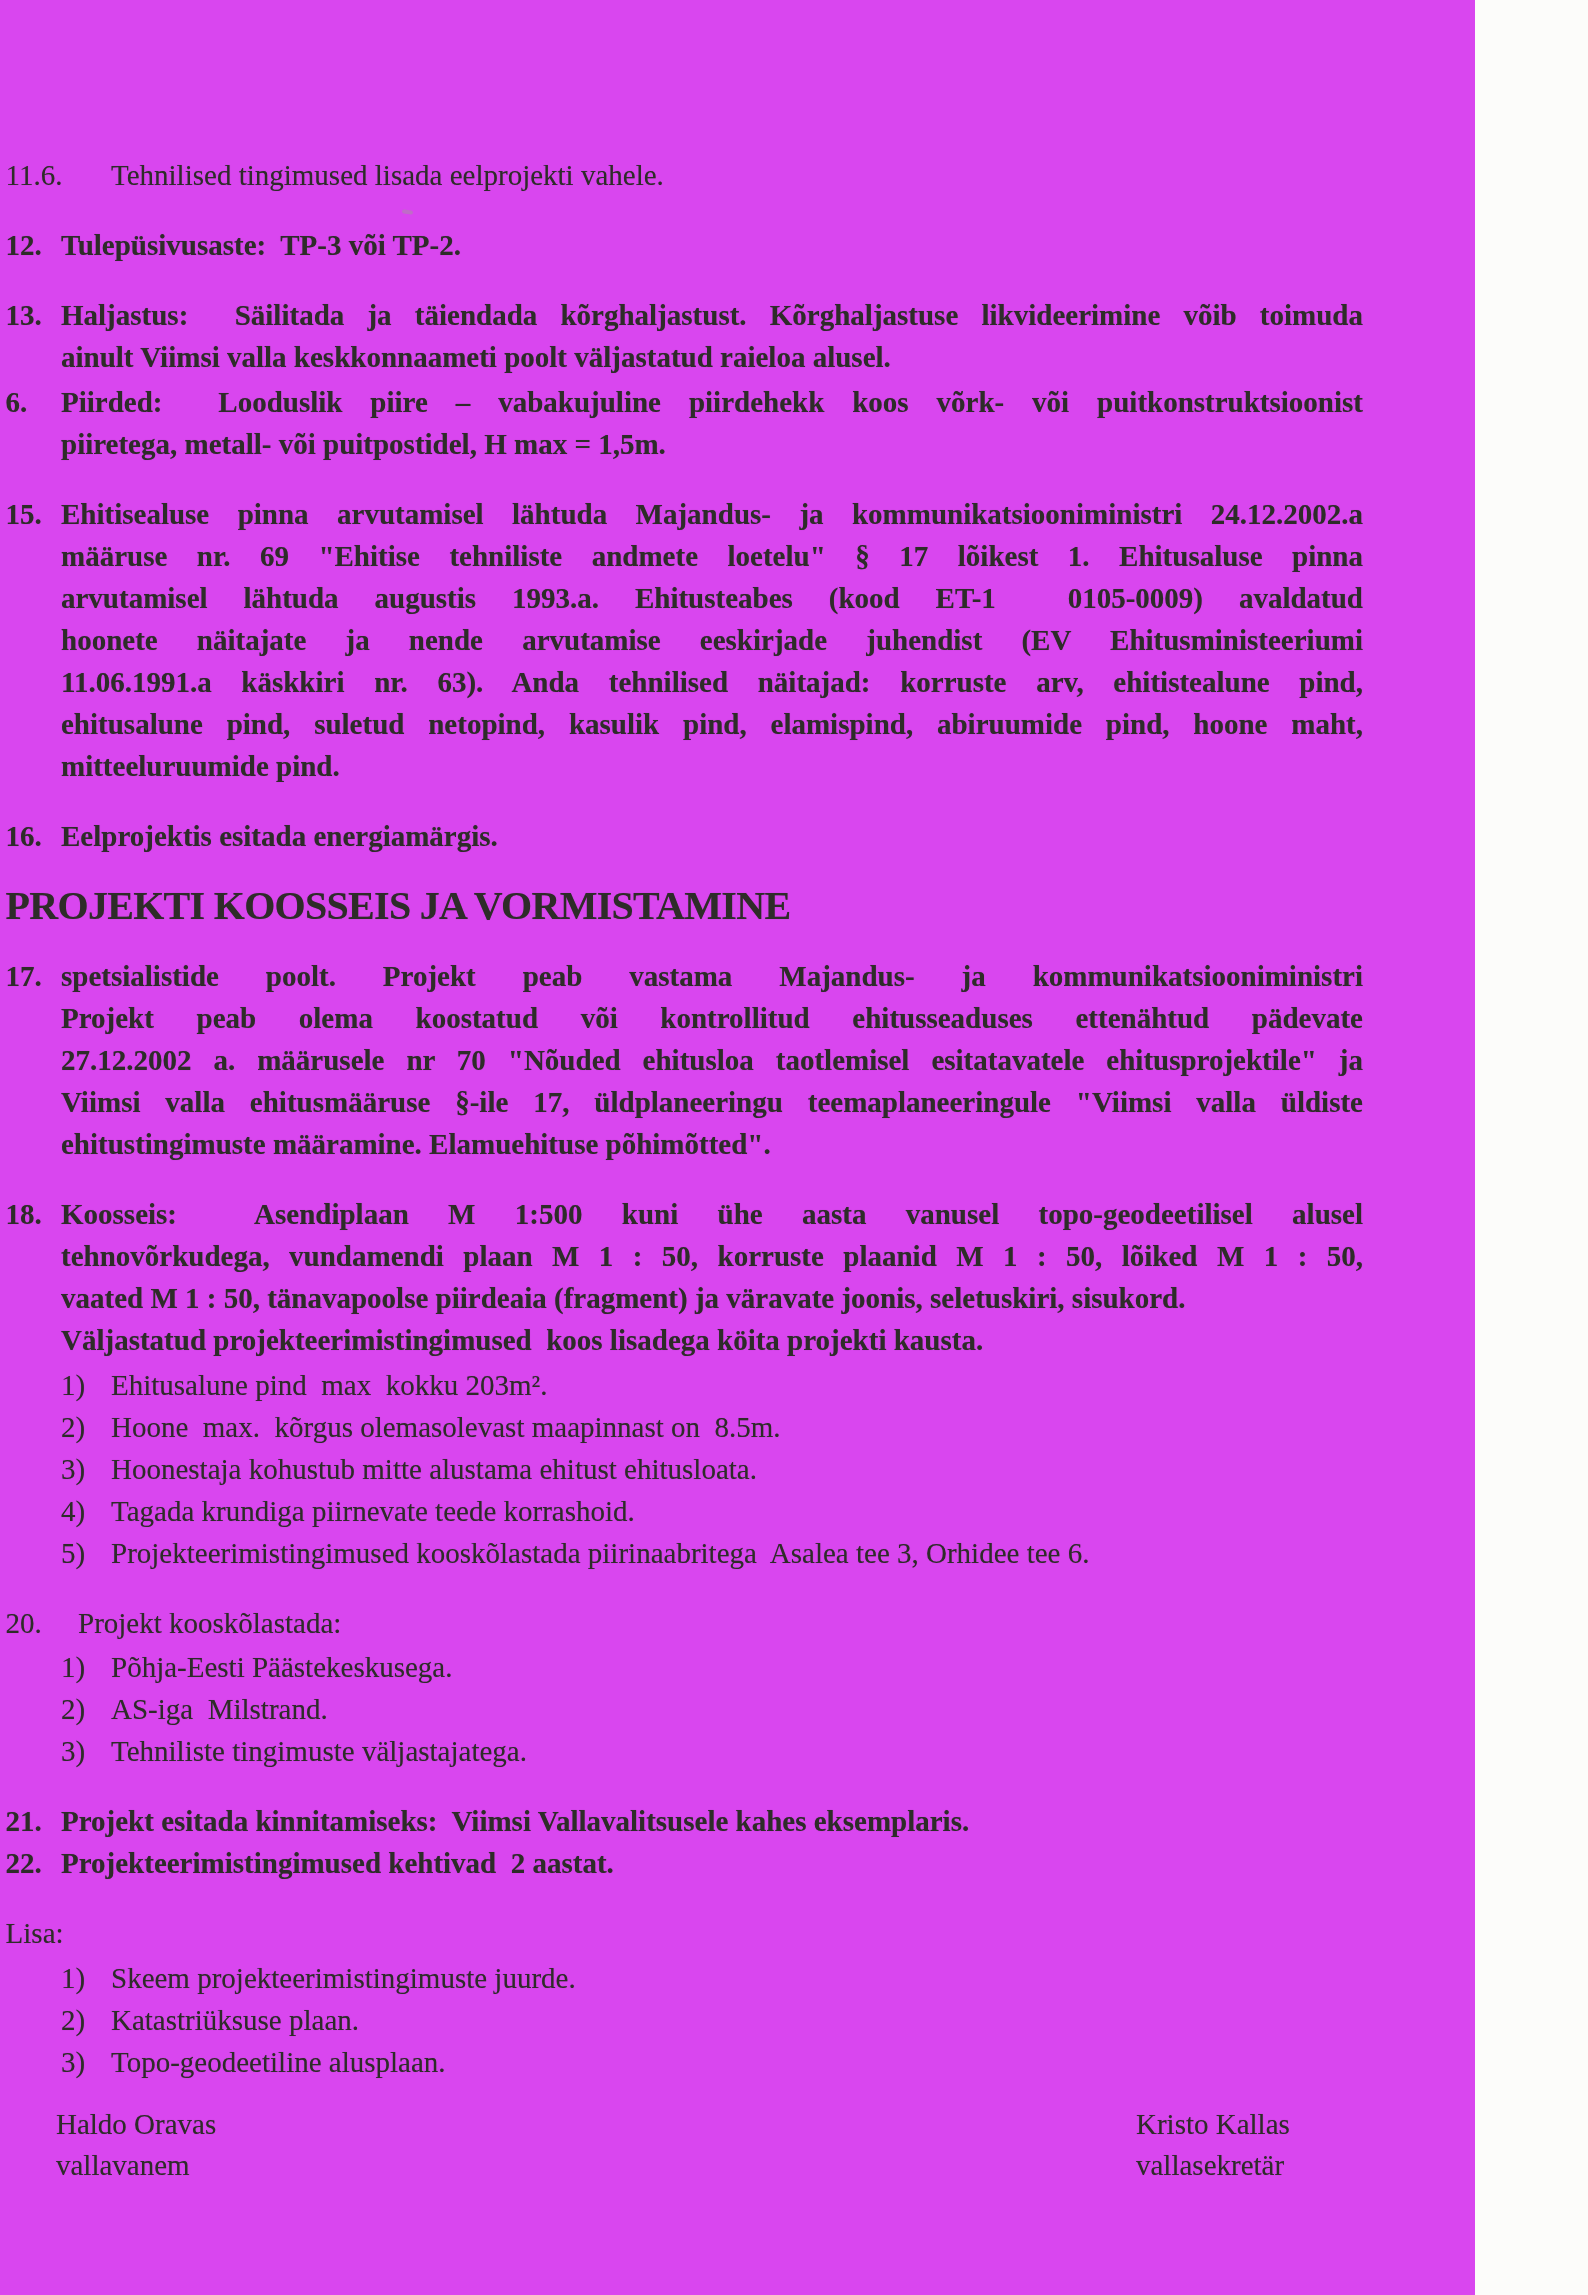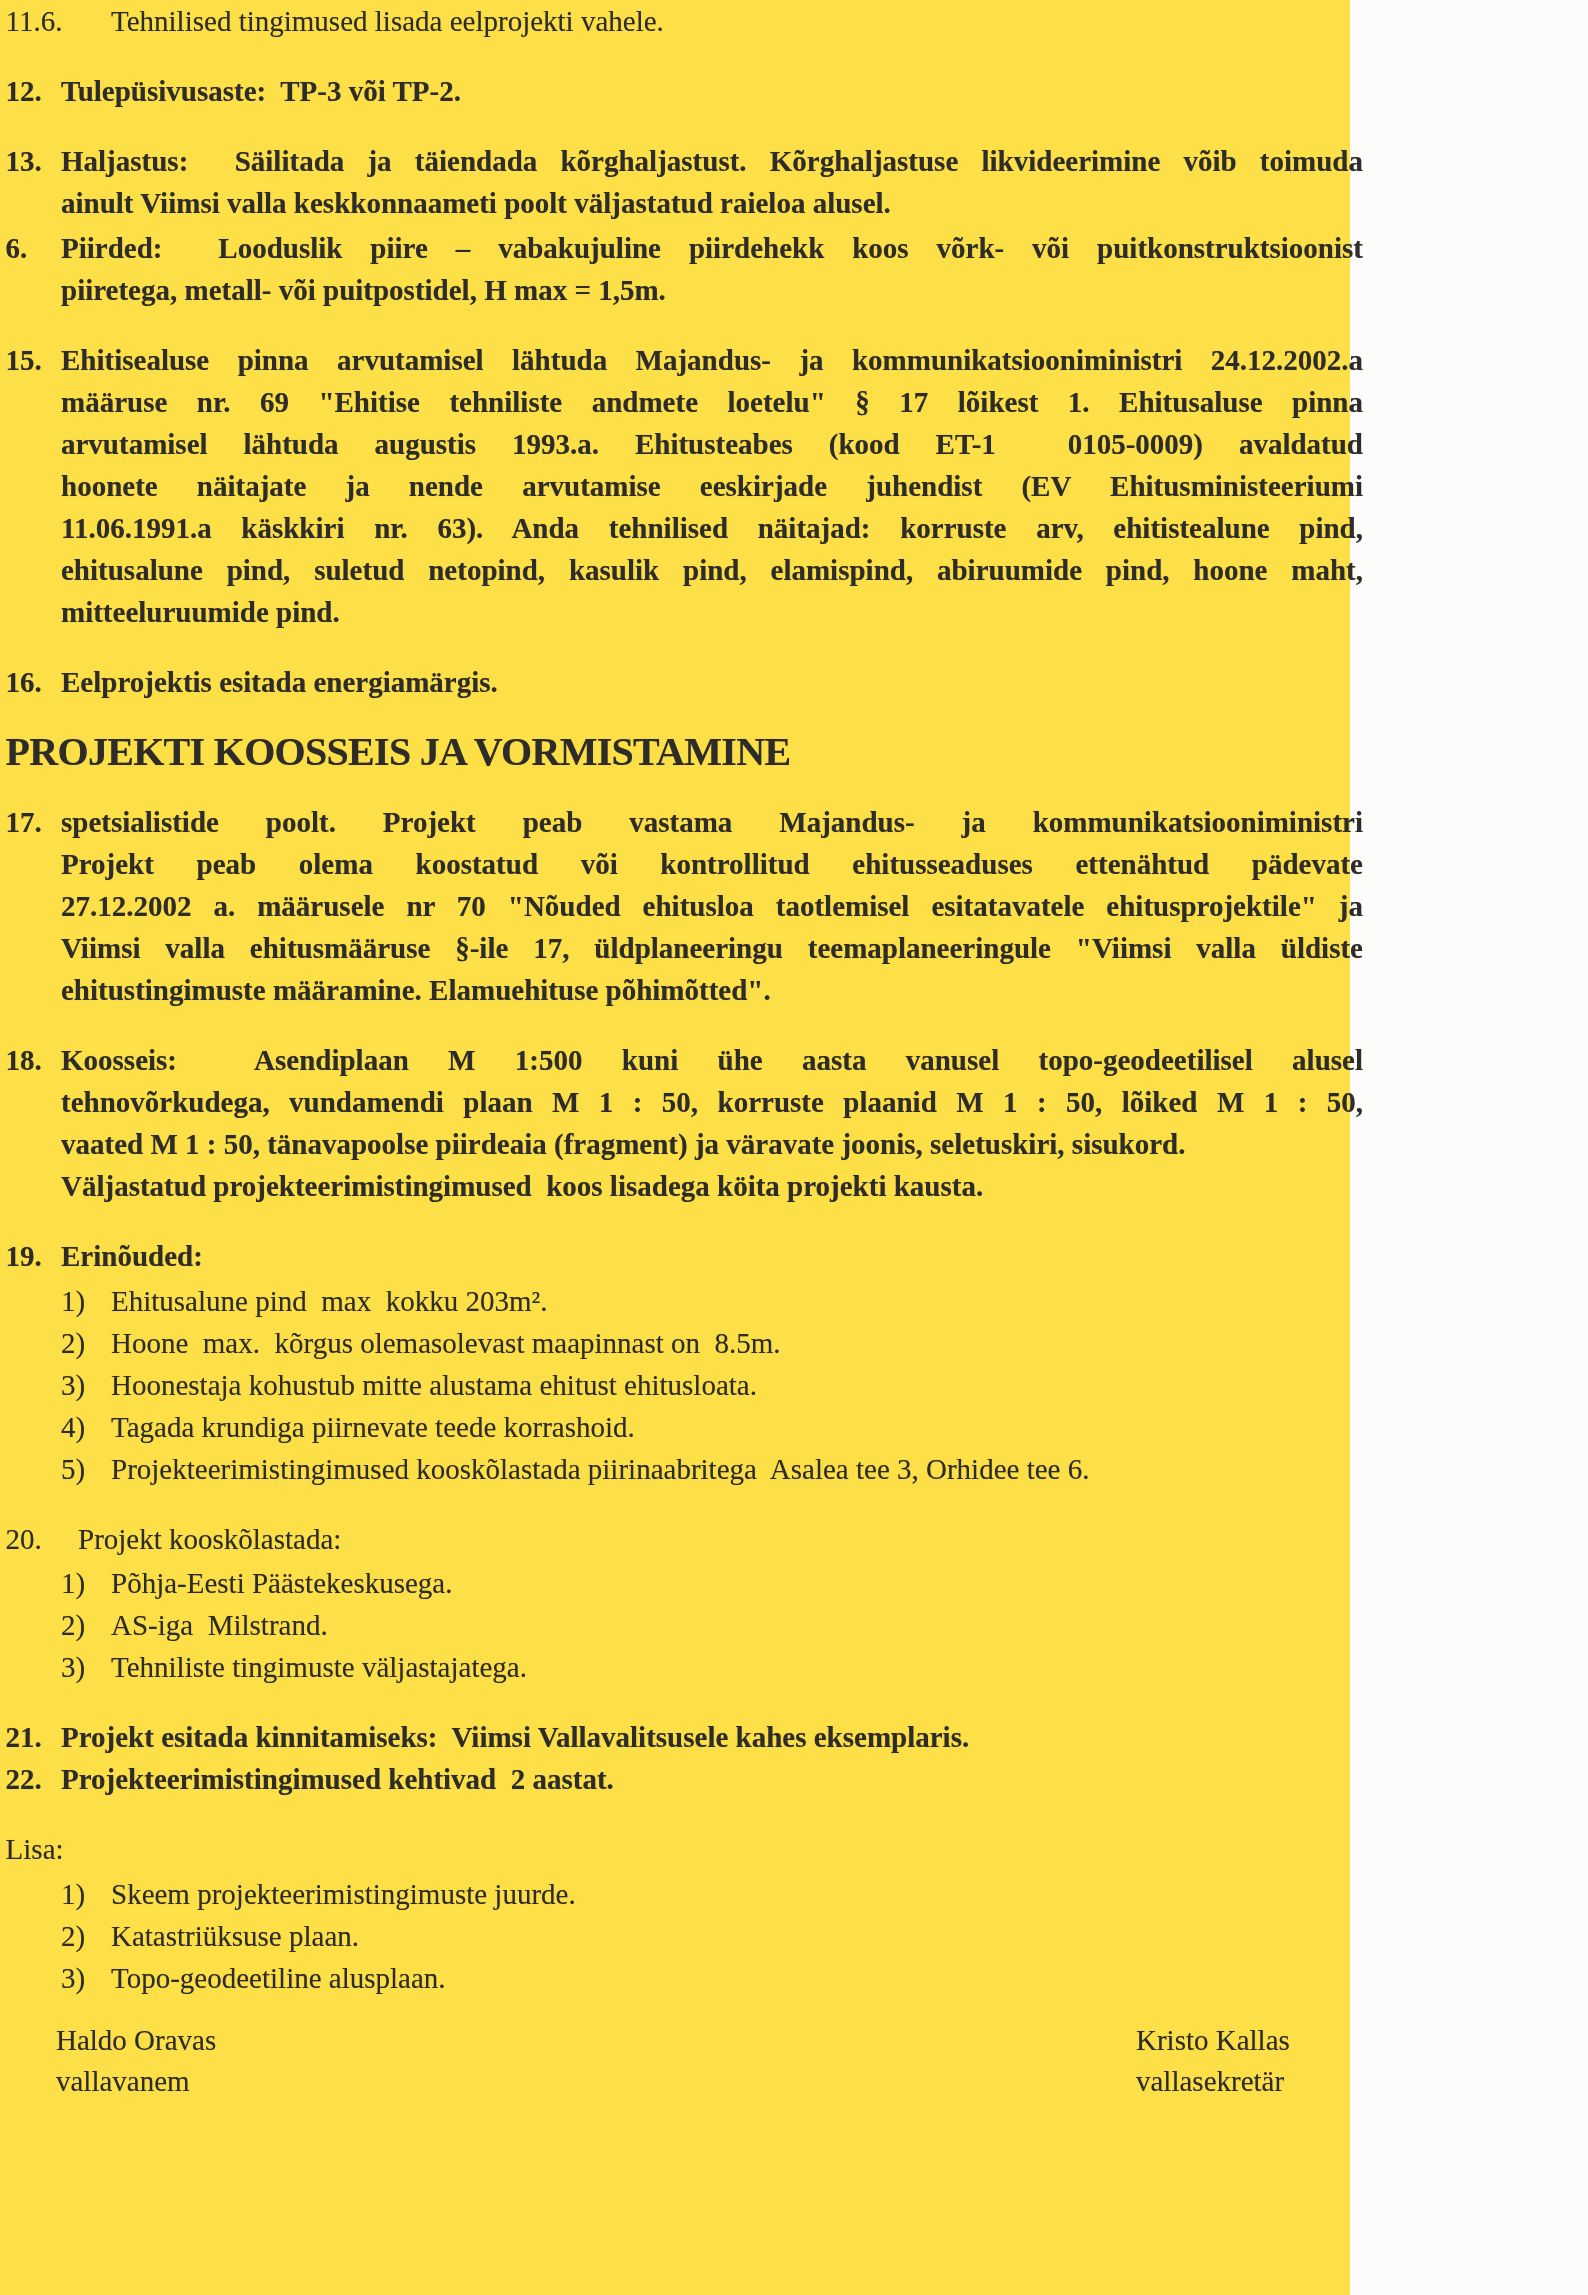--- a/index.html
+++ b/index.html
@@ -4,24 +4,25 @@
 <title>Scanned document</title>
 <style>
   html,body{margin:0;padding:0;}
   body{
     width:1589px;height:2295px;overflow:hidden;
     background:#fcfcfa;
     font-family:"Liberation Serif","DejaVu Serif",serif;
   }
   .page{
     position:relative;box-sizing:border-box;
-    width:1350px;height:2295px;
-    background:#fde047;
+    width:1475px;height:2295px;
+    background:#d946ef;
     color:#2e2c29;
     font-size:29px;line-height:42px;
+    padding-top:154px;
     text-shadow:0 0 0.7px rgba(46,44,41,.38);
   }
   #doc{width:1363px;}
   .block{position:relative;}
   .item{padding-left:61px;font-weight:bold;}
   .item-wide{padding-left:111px;}
   .item-sp{padding-left:78px;}
   .sub{padding-left:111px;}
   .plain{padding-left:5.6px;}
   .heading{padding-left:5.6px;font-weight:bold;font-size:40px;letter-spacing:-0.7px;}
@@ -92,24 +93,20 @@
         <div class="line j">Viimsi valla ehitusmääruse §-ile 17, üldplaneeringu teemaplaneeringule "Viimsi valla üldiste</div>
         <div class="line">ehitustingimuste määramine. Elamuehituse põhimõtted".</div>
       </div>
       <div class="block item gap-para">
         <span class="num">18.</span>
         <div class="line j">Koosseis:  Asendiplaan M 1:500 kuni ühe aasta vanusel topo-geodeetilisel alusel</div>
         <div class="line j">tehnovõrkudega, vundamendi plaan M 1 : 50, korruste plaanid M 1 : 50, lõiked M 1 : 50,</div>
         <div class="line">vaated M 1 : 50, tänavapoolse piirdeaia (fragment) ja väravate joonis, seletuskiri, sisukord.</div>
         <div class="line">Väljastatud projekteerimistingimused  koos lisadega köita projekti kausta.</div>
       </div>
-      <div class="block item gap-para">
-        <span class="num">19.</span>
-        <div class="line">Erinõuded:</div>
-      </div>
       <div class="block sub gap-hair">
         <span class="num">1)</span>
         <div class="line">Ehitusalune pind  max  kokku 203m².</div>
       </div>
       <div class="block sub gap-none">
         <span class="num">2)</span>
         <div class="line">Hoone  max.  kõrgus olemasolevast maapinnast on  8.5m.</div>
       </div>
       <div class="block sub gap-none">
         <span class="num">3)</span>

